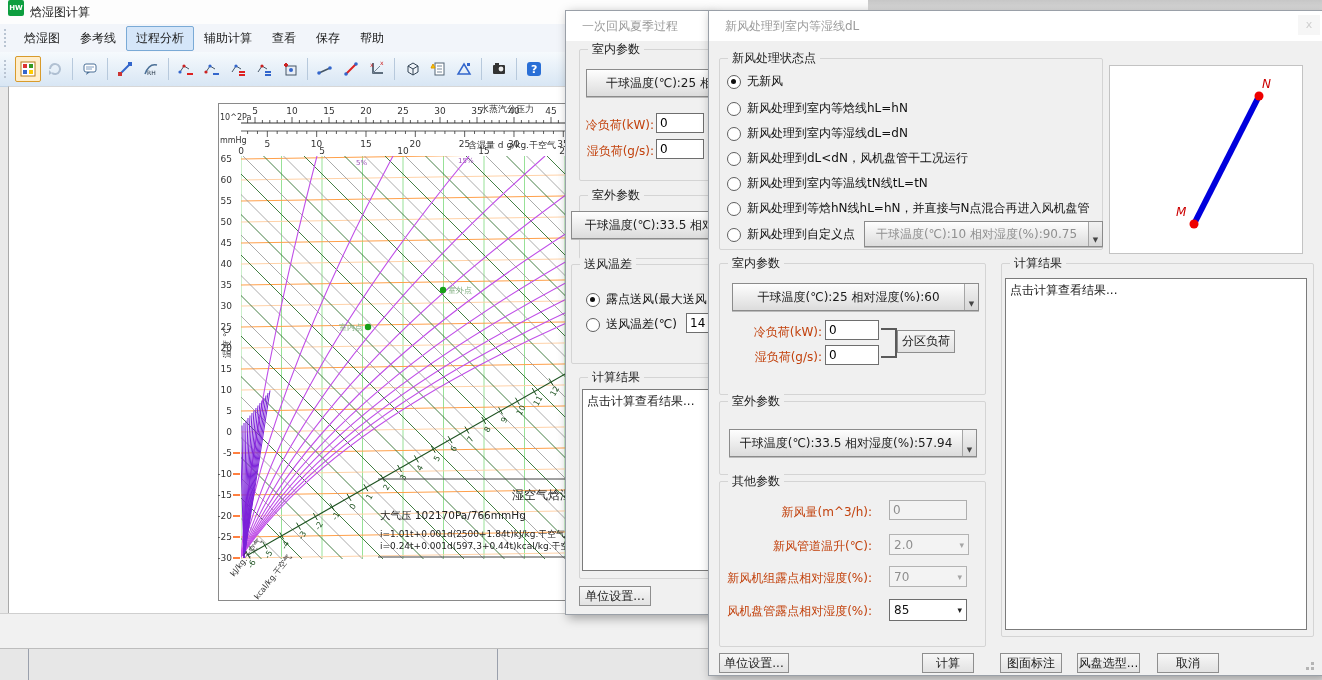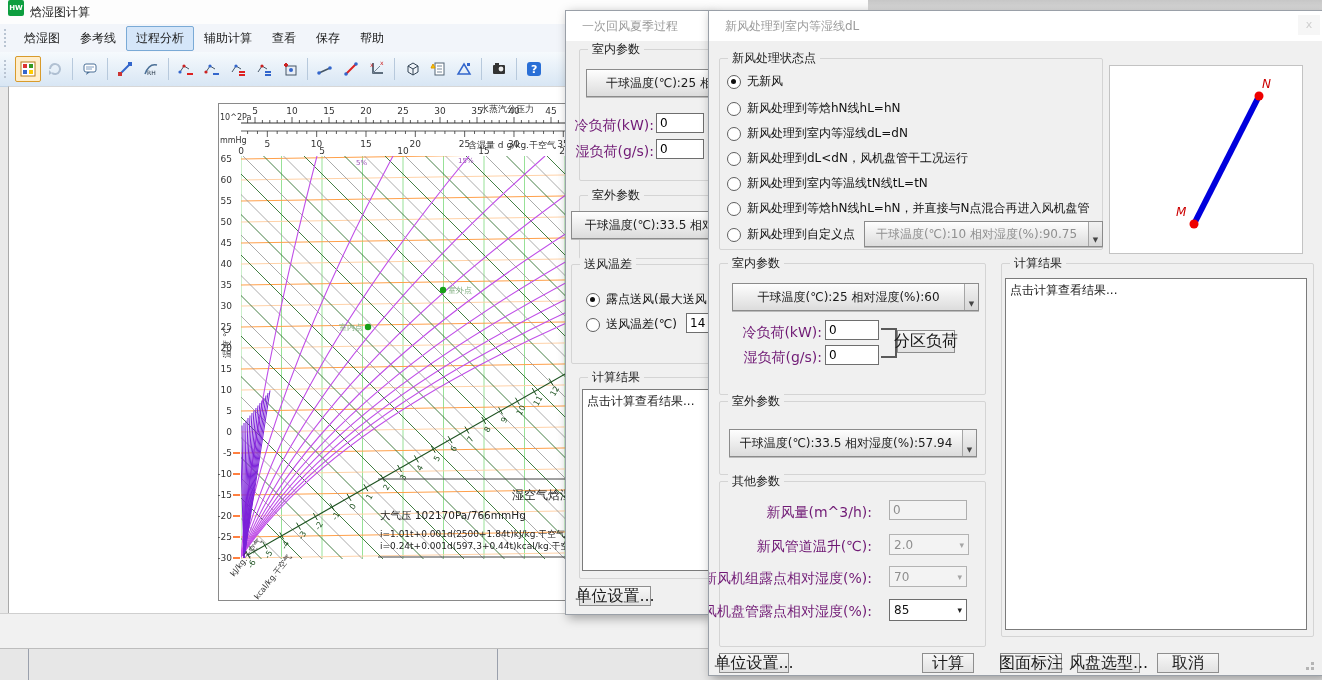--- a/index.html
+++ b/index.html
@@ -31,32 +31,32 @@
   
   .dlg{position:absolute;background:#f0f0f0;border:1px solid #9aa0a8;box-shadow:3px 3px 10px rgba(0,0,0,.35);overflow:hidden}
   .dlgtitle{position:absolute;left:0;top:0;width:100%;height:30px;background:#fff;color:#9b9b9b;font-size:12px;line-height:30px;padding-left:16px;box-sizing:border-box}
   .dlgclose{position:absolute;top:4px;width:22px;height:20px;background:#f6f6f6;color:#cfcfcf;text-align:center;line-height:20px;font-size:11px}
   .group{position:absolute;border:1px solid #d4d4d4;border-radius:2px}
   .glabel{position:absolute;top:-9px;left:8px;background:#f0f0f0;padding:0 4px;color:#222;font-size:12px;white-space:nowrap}
   .statebtn{position:absolute;display:flex;align-items:stretch;background:linear-gradient(#fefefe,#dcdcdc);border:1px solid #8b8b8b;box-shadow:0 1px 0 #bbb}
   .statebtn .cap{flex:1;display:flex;align-items:center;justify-content:center;white-space:nowrap;overflow:hidden;font-size:12px;color:#1a1a1a}
   .statebtn .cap.gray{color:#8f8f8f}
   .statebtn .arrow{width:13px;border-left:1px solid #a5a5a5;background:linear-gradient(#f2f2f2,#d7d7d7);display:flex;align-items:flex-end;justify-content:center;font-size:7px;color:#444;padding-bottom:2px}
-  .flabel{position:absolute;white-space:nowrap;color:#701a75;font-size:14px}
+  .flabel{position:absolute;white-space:nowrap;color:#c2410c;font-size:12px}
   .flabel.r{text-align:right;transform:translateX(-100%)}
   .tin{position:absolute;border:1px solid #6e6e6e;background:#fff;font:inherit;font-size:12px;padding:0 3px;box-sizing:border-box}
   .tin.dis{background:#f3f3f3;color:#8f8f8f;border-color:#aeaeae}
   .combo{position:absolute;border:1px solid #6e6e6e;background:#fff;display:flex;align-items:center;padding:0 4px;box-sizing:border-box;font-size:12px}
   .combo .chev{margin-left:auto;font-size:9px;color:#222}
   .combo.dis{background:#f3f3f3;color:#8f8f8f;border-color:#b3b3b3}
   .combo.dis .chev{color:#a5a5a5}
   .radiorow{position:absolute;display:flex;align-items:center;gap:6px;white-space:nowrap}
   .radio{width:12px;height:12px;border:1px solid #5f5f5f;border-radius:50%;background:#fff;position:relative;flex:none}
   .radio.checked::after{content:"";position:absolute;left:3px;top:3px;width:5px;height:5px;border-radius:50%;background:#101010}
-  .pbtn{position:absolute;background:linear-gradient(#f7f7f7,#e2e2e2);border:1px solid #8e8e8e;font-size:16px;color:#1a1a1a;display:flex;align-items:center;justify-content:center;box-sizing:border-box;white-space:nowrap}
+  .pbtn{position:absolute;background:linear-gradient(#f7f7f7,#e2e2e2);border:1px solid #8e8e8e;font-size:12px;color:#1a1a1a;display:flex;align-items:center;justify-content:center;box-sizing:border-box;white-space:nowrap}
   .resultbox{position:absolute;background:#fff;border:1px solid #7b7b7b;padding:3px 4px;font-size:12px;color:#1a1a1a;box-sizing:border-box}
   .bracket{position:absolute;border-top:2px solid #5a5a5a;border-right:2px solid #5a5a5a;border-bottom:2px solid #5a5a5a}
   .diagram{position:absolute;background:#fff;border:1px solid #c3c3c3}
   .gripdots{position:absolute;width:3px;height:3px;background:#b4b4b4;box-shadow:-5px 0 #b4b4b4,0 -5px #b4b4b4}
 </style>
 </head>
 <body>
 
 <div id="screen">
 
@@ -754,21 +754,21 @@
 
     <div class="group" style="left:10px;top:47px;width:382px;height:190px">
       <div class="glabel">新风处理状态点</div>
     </div>
     <div class="radiorow" style="left:18px;top:62px">
       <span class="radio checked"></span>
       <span>无新风</span>
     </div>
     <div class="radiorow" style="left:18px;top:89px">
       <span class="radio"></span>
-      <span>新风处理到等焓hN线hL=hN</span>
+      <span>新风处理到室内等焓线hL=hN</span>
     </div>
     <div class="radiorow" style="left:18px;top:114px">
       <span class="radio"></span>
       <span>新风处理到室内等湿线dL=dN</span>
     </div>
     <div class="radiorow" style="left:18px;top:139px">
       <span class="radio"></span>
       <span>新风处理到dL&lt;dN，风机盘管干工况运行</span>
     </div>
     <div class="radiorow" style="left:18px;top:164px">

